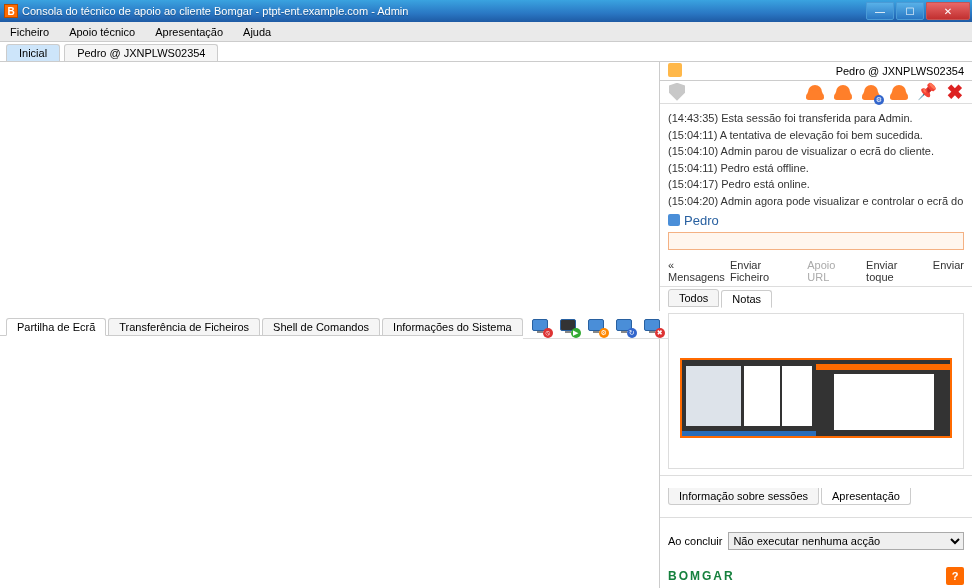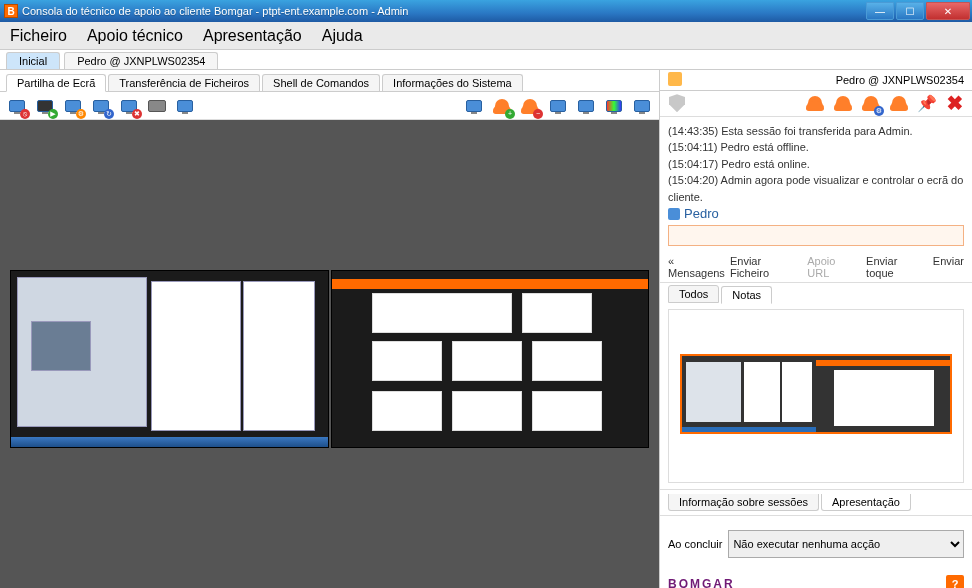--- a/index.html
+++ b/index.html
@@ -16,31 +16,31 @@
     font-size:10px; display:flex; align-items:center; justify-content:center;
     margin-right: 4px; border: 1px solid #b54c00;
   }
   .titlebar .title { flex: 1; font-size: 11px; text-shadow: 0 1px 1px rgba(0,0,0,.3); }
   .titlebar .winbtns { display:flex; height:18px; gap:2px; margin-right:2px; }
   .winbtn { width: 28px; height:18px; border-radius: 0 0 2px 2px; display:flex; align-items:center; justify-content:center; color:#fff; font-size:10px; cursor:pointer; }
   .winbtn.min,.winbtn.max { background: linear-gradient(#58b1e8,#2a78c4); border:1px solid #4a9bd6; }
   .winbtn.close { background: linear-gradient(#e86868,#c23030); border:1px solid #c65454; width:44px; }
 
   
-  .menubar { height: 28px; background: #eaeaea; border-bottom:1px solid #ccc; display:flex; align-items:center; font-size:16px; }
+  .menubar { height: 20px; background: #eaeaea; border-bottom:1px solid #ccc; display:flex; align-items:center; font-size:11px; }
   .menubar .item { padding: 2px 10px; cursor:pointer; }
 
   
   .session-tabs { height:20px; background:#fff; display:flex; align-items:flex-end; border-bottom:1px solid #ccc; padding-left:6px; gap:4px;}
   .session-tab { padding:2px 12px 2px 12px; border:1px solid #ccc; border-bottom:none; background:#f5f5f5; border-radius:3px 3px 0 0; font-size:11px; cursor:pointer;}
   .session-tab.active { background:#cde5fa; }
 
   
   .workarea { display:flex; height: calc(588px - 22px - 20px - 20px); }
-  .left-pane { flex:1; display:flex; flex-direction:column; border-right:1px solid #ccc; min-width:0;}
+  .left-pane { flex:1; display:flex; flex-direction:row; border-right:1px solid #ccc; min-width:0;align-items:center;}
   .right-pane { width:312px; display:flex; flex-direction:column; }
 
   
   .action-row { height:22px; display:flex; border-bottom:1px solid #ccc; }
   .action-tabs { display:flex; align-items:flex-end; padding-left:6px; gap:2px;}
   .action-tab { padding:2px 10px; border:1px solid #ccc; border-bottom:none; background:#f5f5f5; border-radius:3px 3px 0 0; font-size:11px; cursor:pointer; white-space:nowrap;}
   .action-tab.active { background:#fff; border-bottom:1px solid #fff; position:relative; top:1px;}
 
   .right-header { height:22px; display:flex; align-items:center; justify-content:flex-end; padding:0 8px; border-bottom:1px solid #ccc; background:#fff; font-size:11px; gap:6px;}
   .right-header .sess-icon-placeholder { width:16px; height:16px;}
@@ -89,29 +89,29 @@
 
   .thumb-area { margin:6px 8px; border:1px solid #ddd; height:186px; background:#fff; position:relative; overflow:hidden; display:flex; align-items:flex-start; justify-content:center;}
   .thumb-inner { margin-top:44px; width:272px; height:80px; border:2px solid #ff6a00; background:#222; display:flex;}
   .thumb-half { flex:1; background:#333; position:relative; overflow:hidden;}
   .thumb-half .mini-win { position:absolute; background:#dde3ea;}
   .thumb-orange { position:absolute; top:4px; left:0; right:0; height:6px; background:#ff6a00;}
 
   .ver-tudo-row { display:flex; justify-content:flex-end; padding:0 16px 6px 0;}
   .ver-tudo-btn { padding:2px 28px; font-size:11px; border:1px solid #aaa; background:linear-gradient(#fefefe,#e6e6e6); cursor:pointer; border-radius:2px;}
 
-  .bottom-tabs-row { display:flex; gap:2px; padding:4px 8px; border-top:1px solid #ddd; border-bottom:1px solid #ddd; align-items:flex-end;}
+  .bottom-tabs-row { display:flex; gap:2px; padding:12px 8px; border-top:1px solid #ddd; border-bottom:1px solid #ddd; align-items:flex-end;}
   .bottom-tab { padding:2px 10px; border:1px solid #ccc; border-top:none; border-radius:0 0 3px 3px; font-size:11px; background:#f5f5f5; cursor:pointer;}
   .bottom-tab.active { background:#fff;}
 
   .onconclude-row { display:flex; align-items:center; padding:14px 8px; gap:6px; font-size:11px;}
-  .onconclude-row select { flex:1; font-size:11px; height:28px; border:1px solid #aaa;}
+  .onconclude-row select { flex:1; font-size:11px; height:18px; border:1px solid #aaa;}
 
   .footer { display:flex; align-items:center; padding:4px 8px; height:24px;}
-  .footer .brand { color:#701a75; font-weight:600; letter-spacing:2px; font-size:12px;}
+  .footer .brand { color:#15803d; font-weight:600; letter-spacing:2px; font-size:12px;}
   .footer .help-icon { margin-left:auto; width:18px; height:18px; background:#ff6a00; color:#fff; display:flex; align-items:center; justify-content:center; font-weight:bold; cursor:pointer; border-radius:2px;}
 
   
   .shield { width:16px; height:18px; background:#c8c8c8; clip-path: polygon(50% 0,100% 15%,100% 55%,50% 100%,0 55%,0 15%); cursor:pointer;}
 </style>
 </head>
 <body>
 
 <div class="titlebar">
   <div class="app-icon">B</div>
@@ -254,20 +254,22 @@
       <div class="tb-icon">
           <span class="pin">📌</span>
         </div>
       <div class="tb-icon">
           <span class="x-close">✖</span>
         </div>
     </div>
 
     <div class="chat-log">
       <div class="line">(14:43:35) Esta sessão foi transferida para Admin.</div>
+      <div class="line">(15:04:11) A tentativa de elevação foi bem sucedida.</div>
+      <div class="line">(15:04:10) Admin parou de visualizar o ecrã do cliente.</div>
       <div class="line">(15:04:11) Pedro está offline.</div>
       <div class="line">(15:04:17) Pedro está online.</div>
       <div class="line">(15:04:20) Admin agora pode visualizar e controlar o ecrã do cliente.</div>
     </div>
 
     <div class="chat-user-row">
       <div class="usr-icon"></div>
       <span>Pedro</span>
     </div>
     <div class="chat-input"></div>

